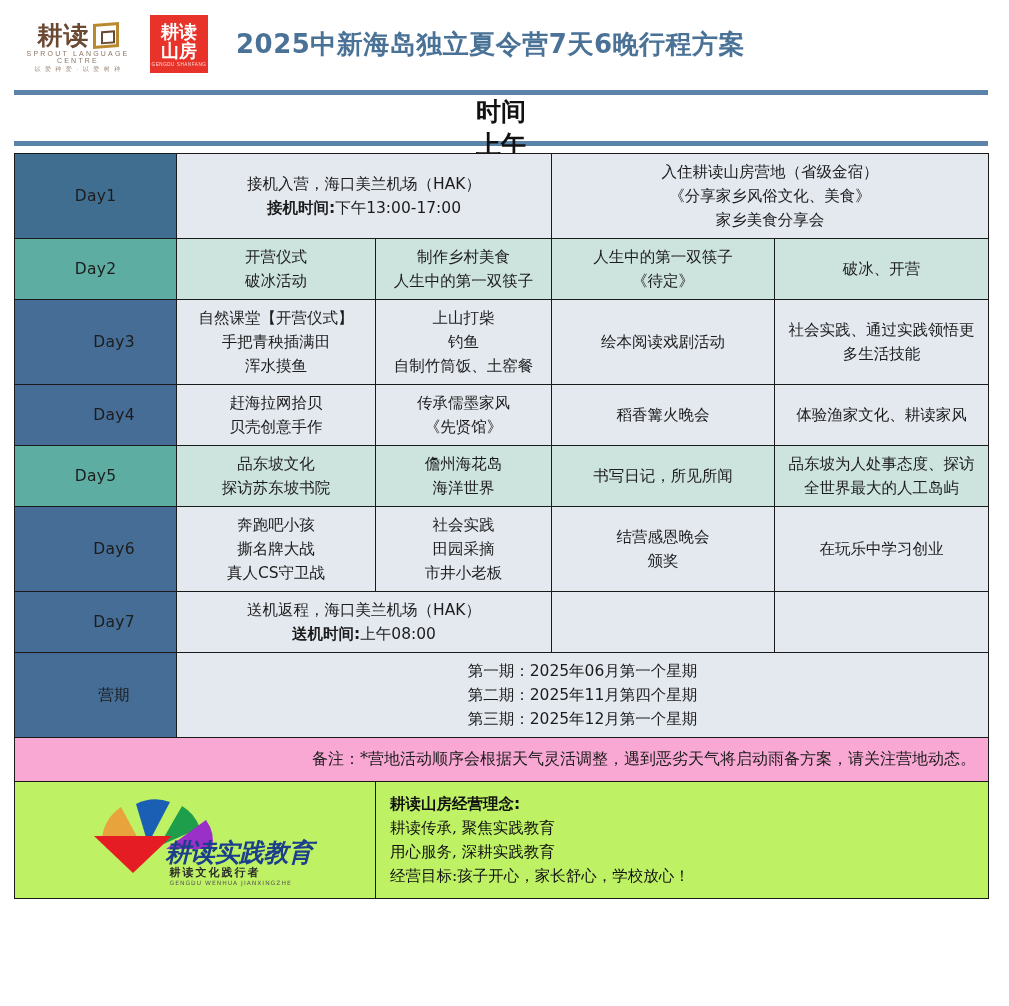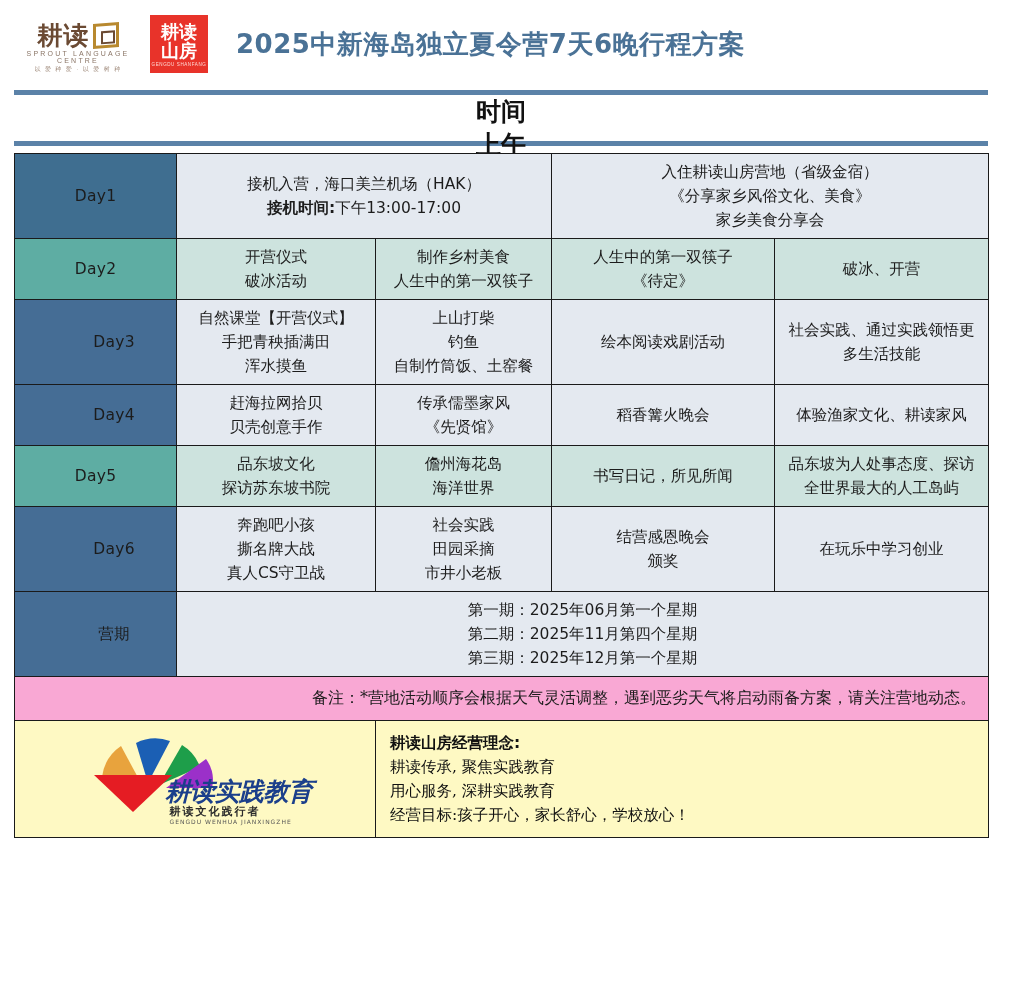--- a/index.html
+++ b/index.html
@@ -107,21 +107,21 @@
   .ln{display:block;}
 
   
   tr.remark td{
     background:#f9a8d4;text-align:right;
     font-family:"DejaVu Serif","Liberation Serif",serif;
     font-size:16px;color:#1c1c1c;padding:9px 12px;
   }
 
   
-  tr.footer td{background:#fef9c3;padding:0;border:1.6px solid #1a1a1a;}
+  tr.footer td{background:#bef264;padding:0;border:1.6px solid #1a1a1a;}
   .foot-logo-cell{height:112px;}
   .foot-logo{
     width:100%;height:112px;display:flex;align-items:center;justify-content:center;
   }
   .fl-wrap{position:relative;width:215px;height:96px;}
   .fl-petals{position:absolute;left:8px;top:2px;width:130px;height:58px;}
   .fl-tri{
     position:absolute;left:6px;top:44px;width:0;height:0;
     border-left:39px solid transparent;border-right:39px solid transparent;
     border-top:37px solid #e51c23;
@@ -293,20 +293,29 @@
         </td>
         <td class="body lblue">
           <span class="ln">结营感恩晚会</span>
           <span class="ln">颁奖</span>
         </td>
         <td class="body lblue">
           <span class="ln">在玩乐中学习创业</span>
         </td>
       </tr>
 
+      <tr class="blue">
+        <td class="daycell blue2">Day7</td>
+        <td class="body lblue" colspan="2">
+          <span class="ln">送机返程，海口美兰机场（HAK）</span>
+          <span class="ln"><b class="bold">送机时间:</b><span>上午08:00</span></span>
+        </td>
+        <td class="body empty"></td>
+        <td class="body empty"></td>
+      </tr>
 
       <tr class="blue">
         <td class="daycell blue2">营期</td>
         <td class="body lblue" colspan="4">
           <span class="ln">第一期：2025年06月第一个星期</span>
           <span class="ln">第二期：2025年11月第四个星期</span>
           <span class="ln">第三期：2025年12月第一个星期</span>
         </td>
       </tr>
 

